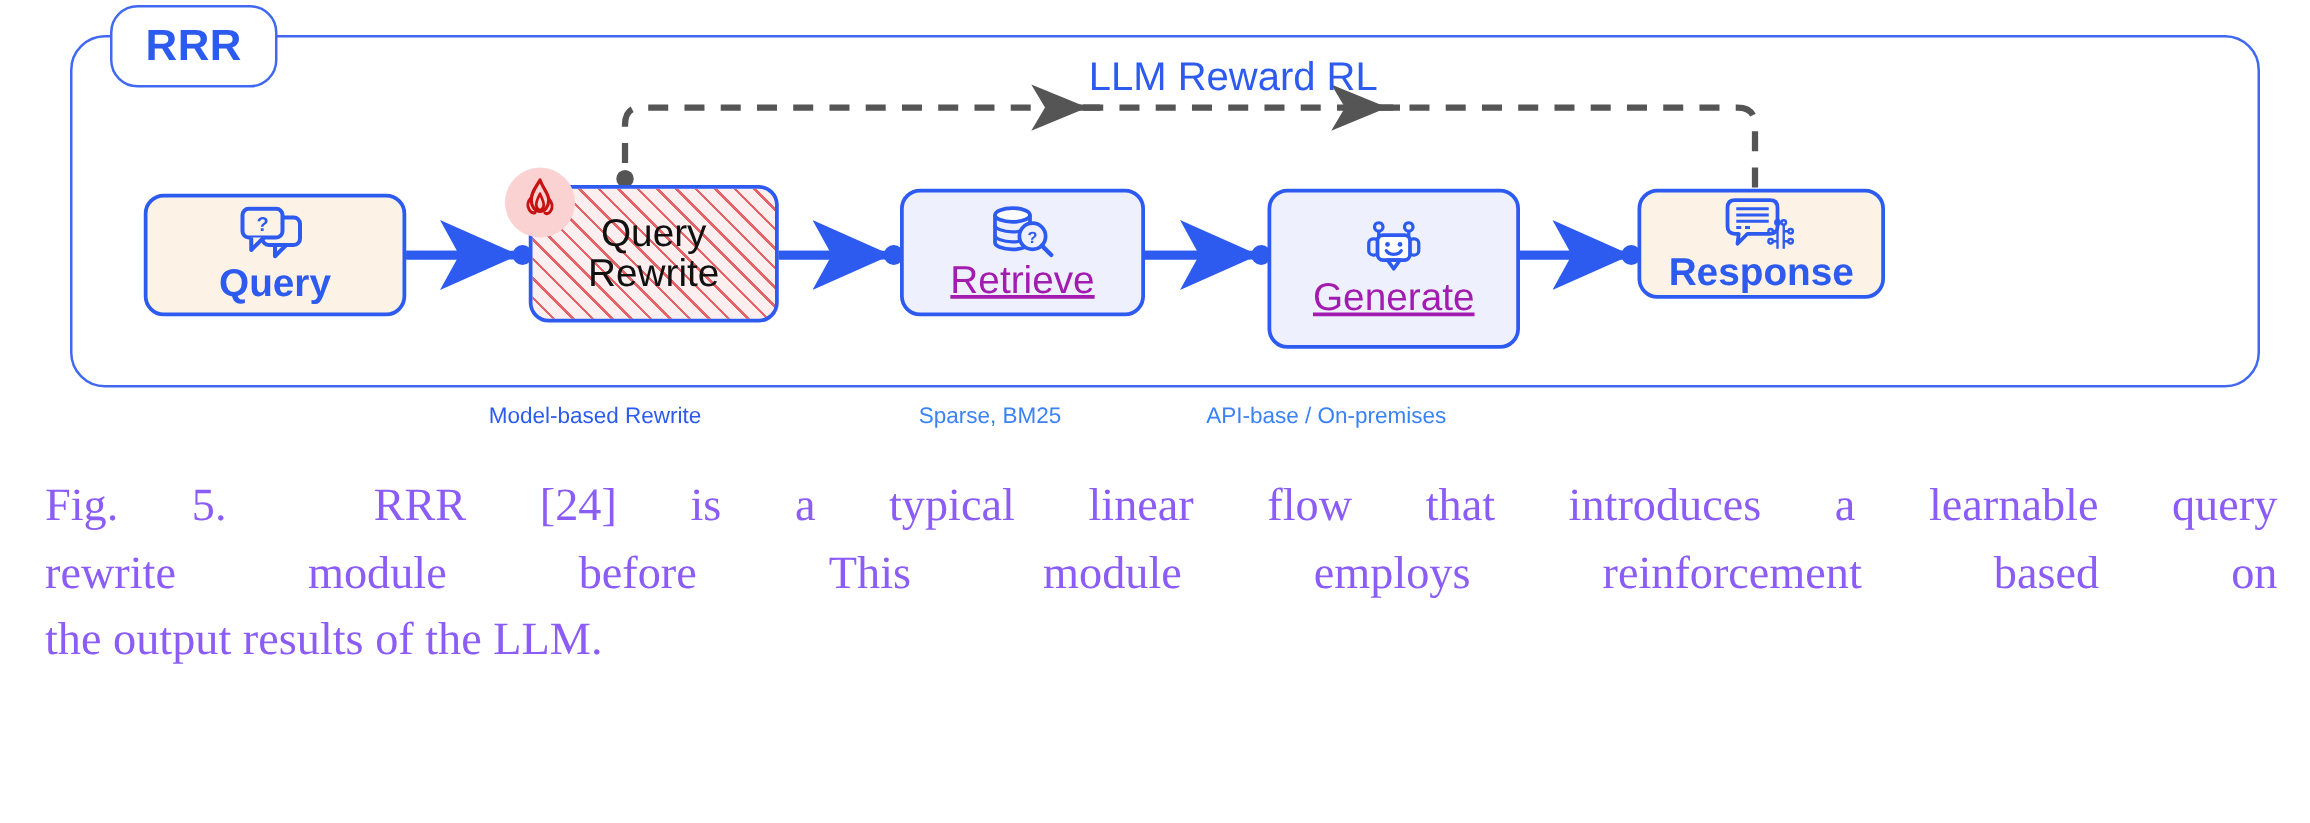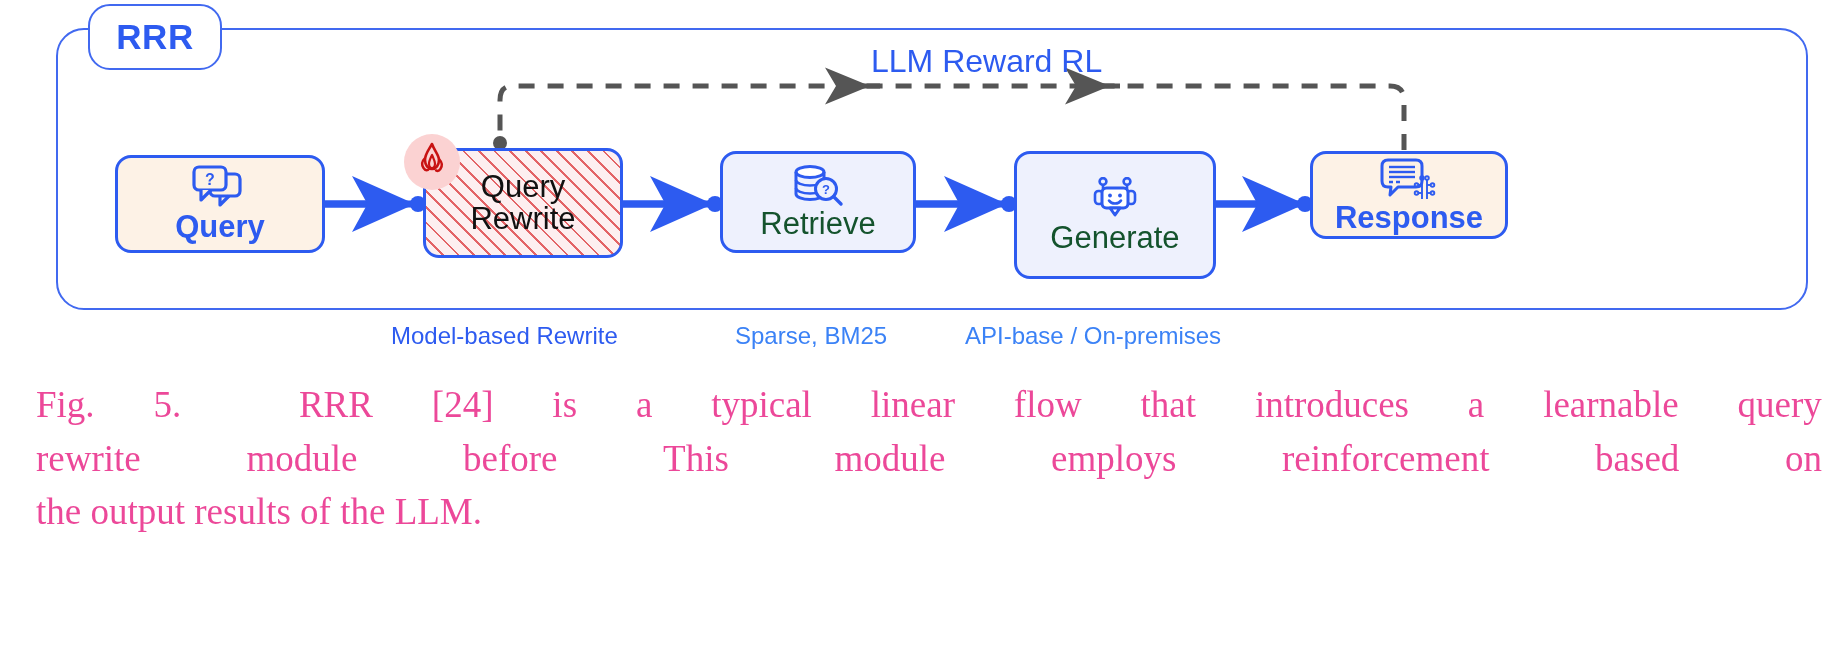--- a/index.html
+++ b/index.html
@@ -89,21 +89,21 @@
   }
   .node .node-icon {
     display: block;
     line-height: 0;
   }
 
   .node.cream { background: #fdf2e6; }
   .node.cream .node-label { color: #2d5bf0; font-weight: bold; }
 
   .node.lav { background: #eef1fd; }
-  .node.lav .node-label { color: #14532d; font-weight: normal; }
+  .node.lav .node-label { color: #a21caf; font-weight: normal; text-decoration: underline; }
 
   .node.hatch {
     background-color: #fdeff0;
     background-image: repeating-linear-gradient(
        45deg,
        rgba(226,92,95,0.95) 0px,
        rgba(226,92,95,0.95) 2px,
        rgba(253,239,240,0) 2px,
        rgba(253,239,240,0) 11px);
   }
@@ -115,21 +115,21 @@
   #node-retrieve { left: 720px;  top: 151px; width: 196px; height: 102px; }
   #node-generate { left: 1014px; top: 151px; width: 202px; height: 128px; }
   #node-response { left: 1310px; top: 151px; width: 198px; height: 88px; }
 
   
   #node-response { left: 1310px; }
 
   
   .sub-label {
     position: absolute;
-    font-size: 24px;
+    font-size: 18px;
     white-space: nowrap;
     z-index: 3;
   }
   .sub-label.blue { color: #2d5bf0; }
   .sub-label.gray { color: #3b82f6; }
 
   
   .flame-badge {
     position: absolute;
     left: 404px;
@@ -167,21 +167,21 @@
 
   
   #caption {
     position: absolute;
     left: 36px;
     top: 378px;
     width: 1786px;
     font-family: "Liberation Serif", serif;
     font-size: 37px;
     line-height: 1.45;
-    color: #ec4899;
+    color: #8b5cf6;
     text-align: justify;
     text-justify: inter-word;
   }
   #caption .cap-line { display: block; white-space: pre; }
   #caption .cap-line.j {
     display: flex;
     justify-content: space-between;
     white-space: normal;
   }
 </style>

